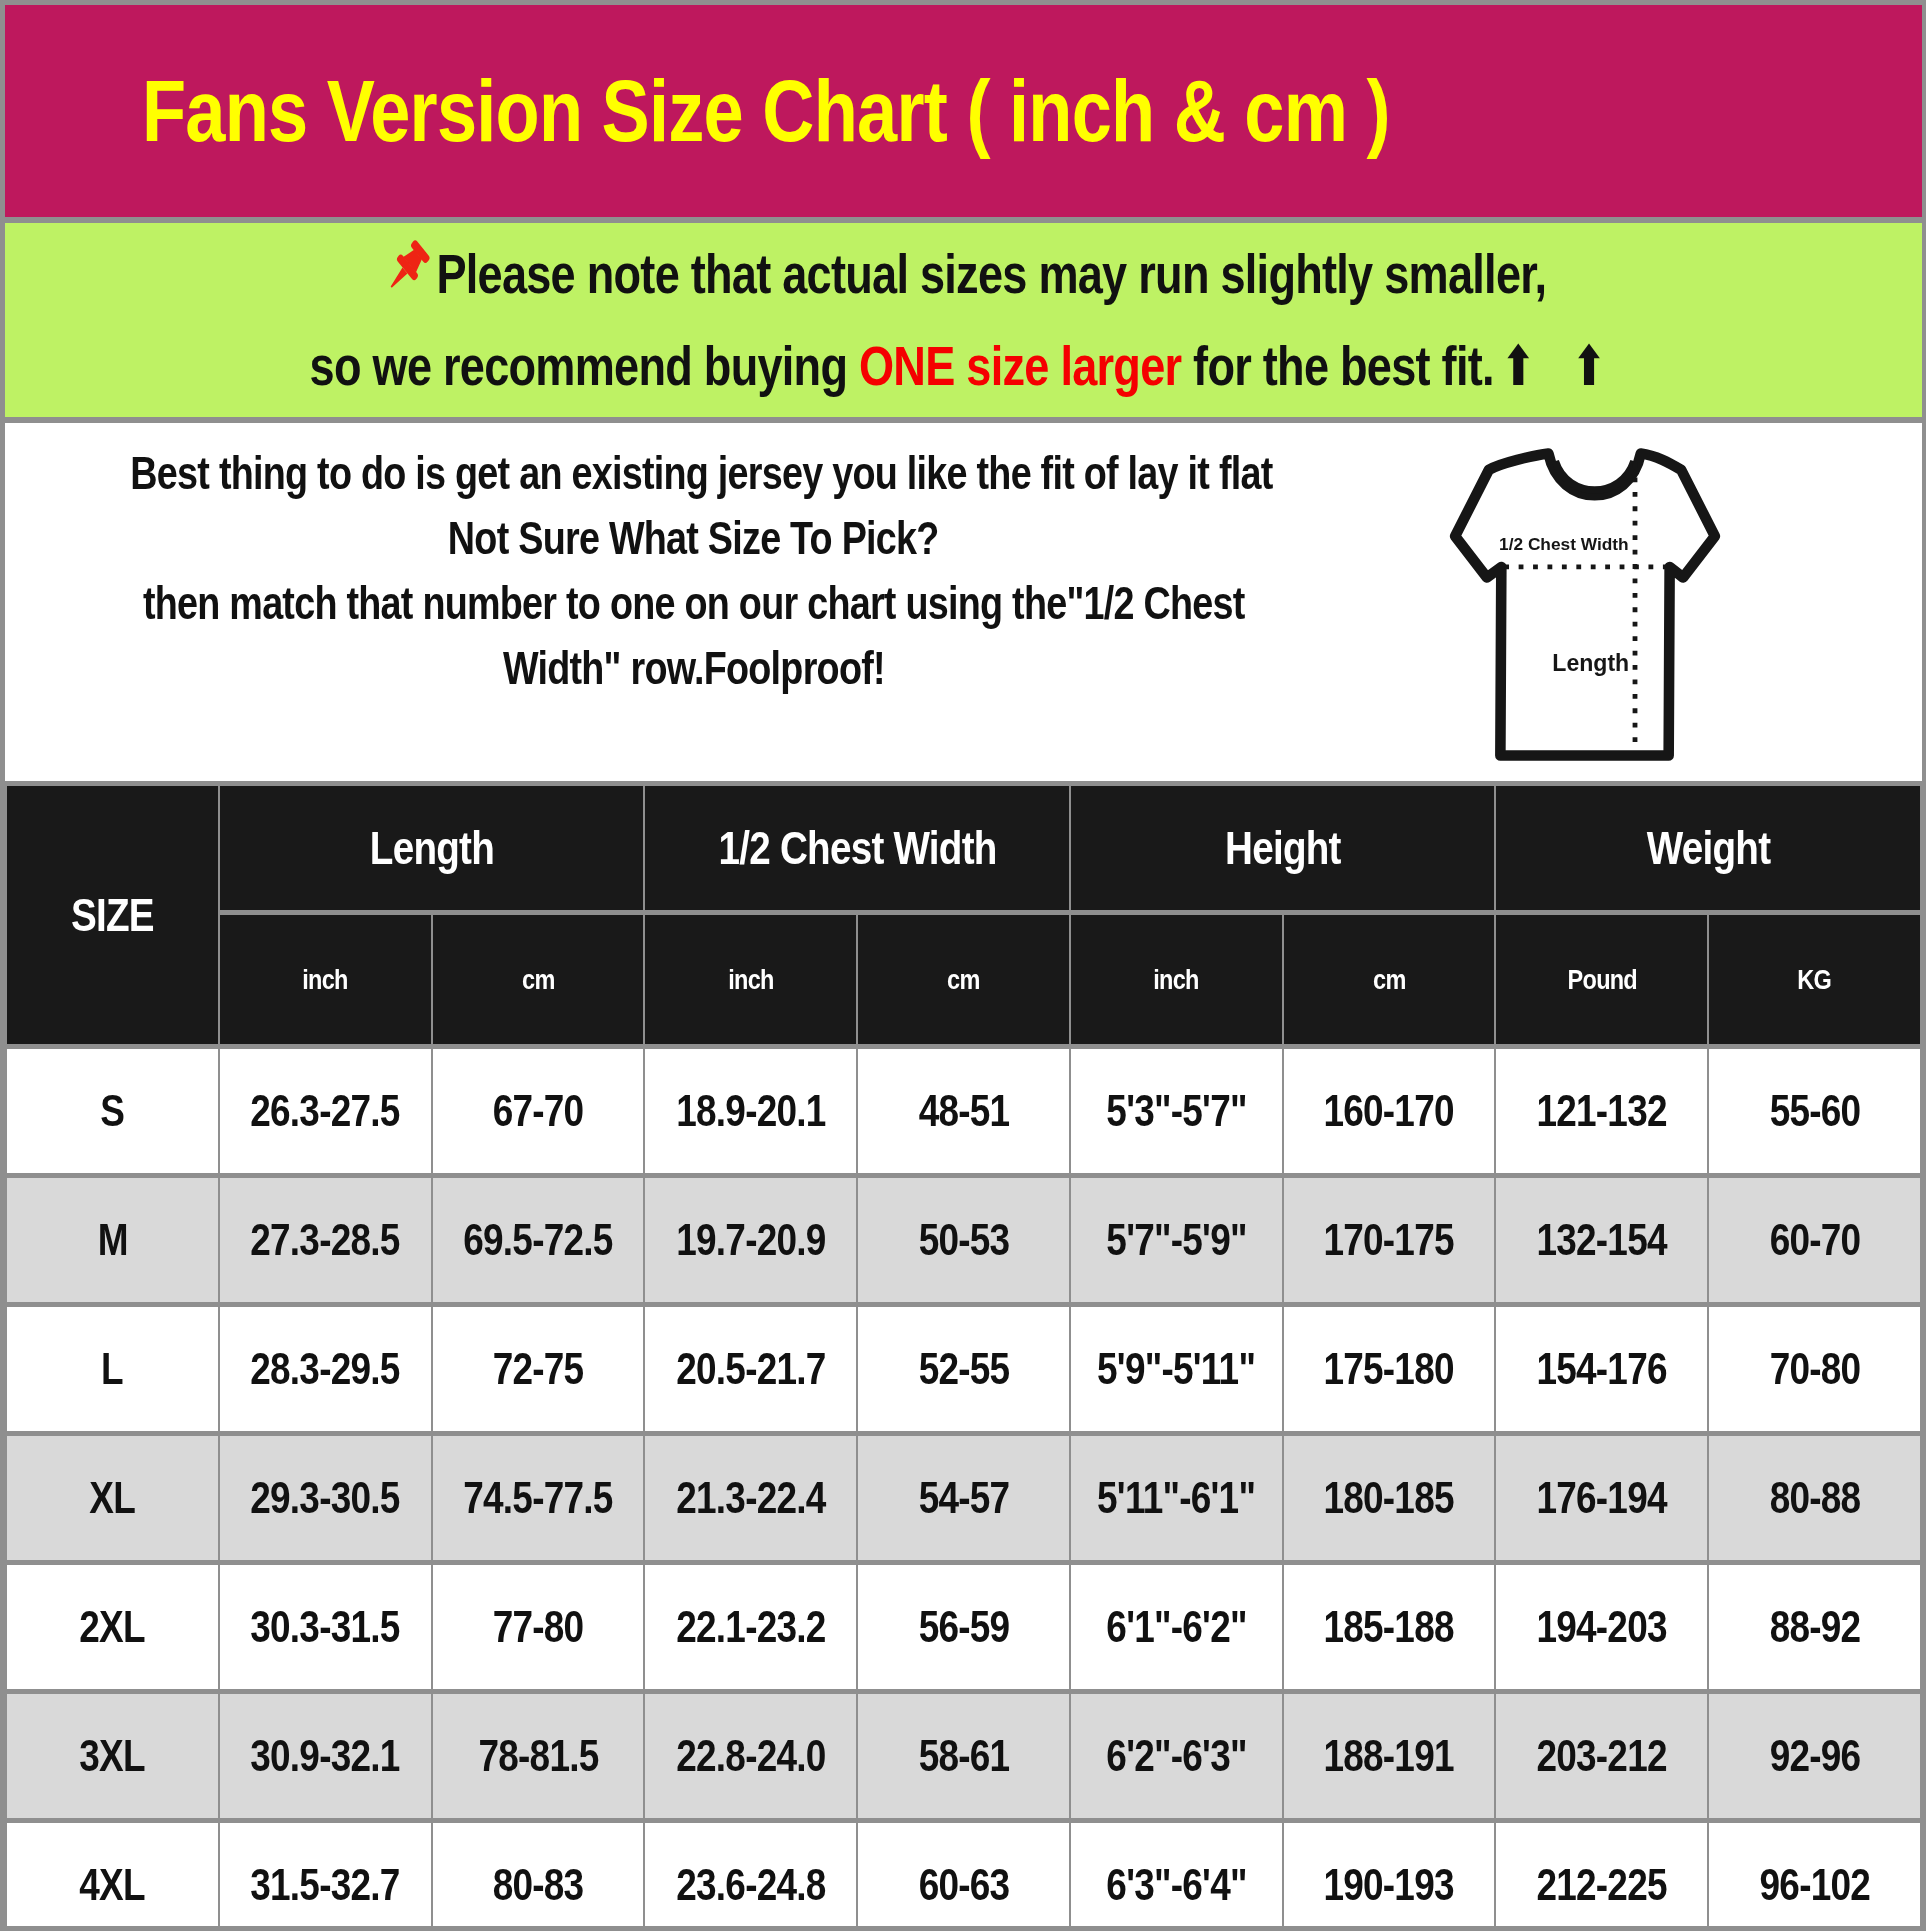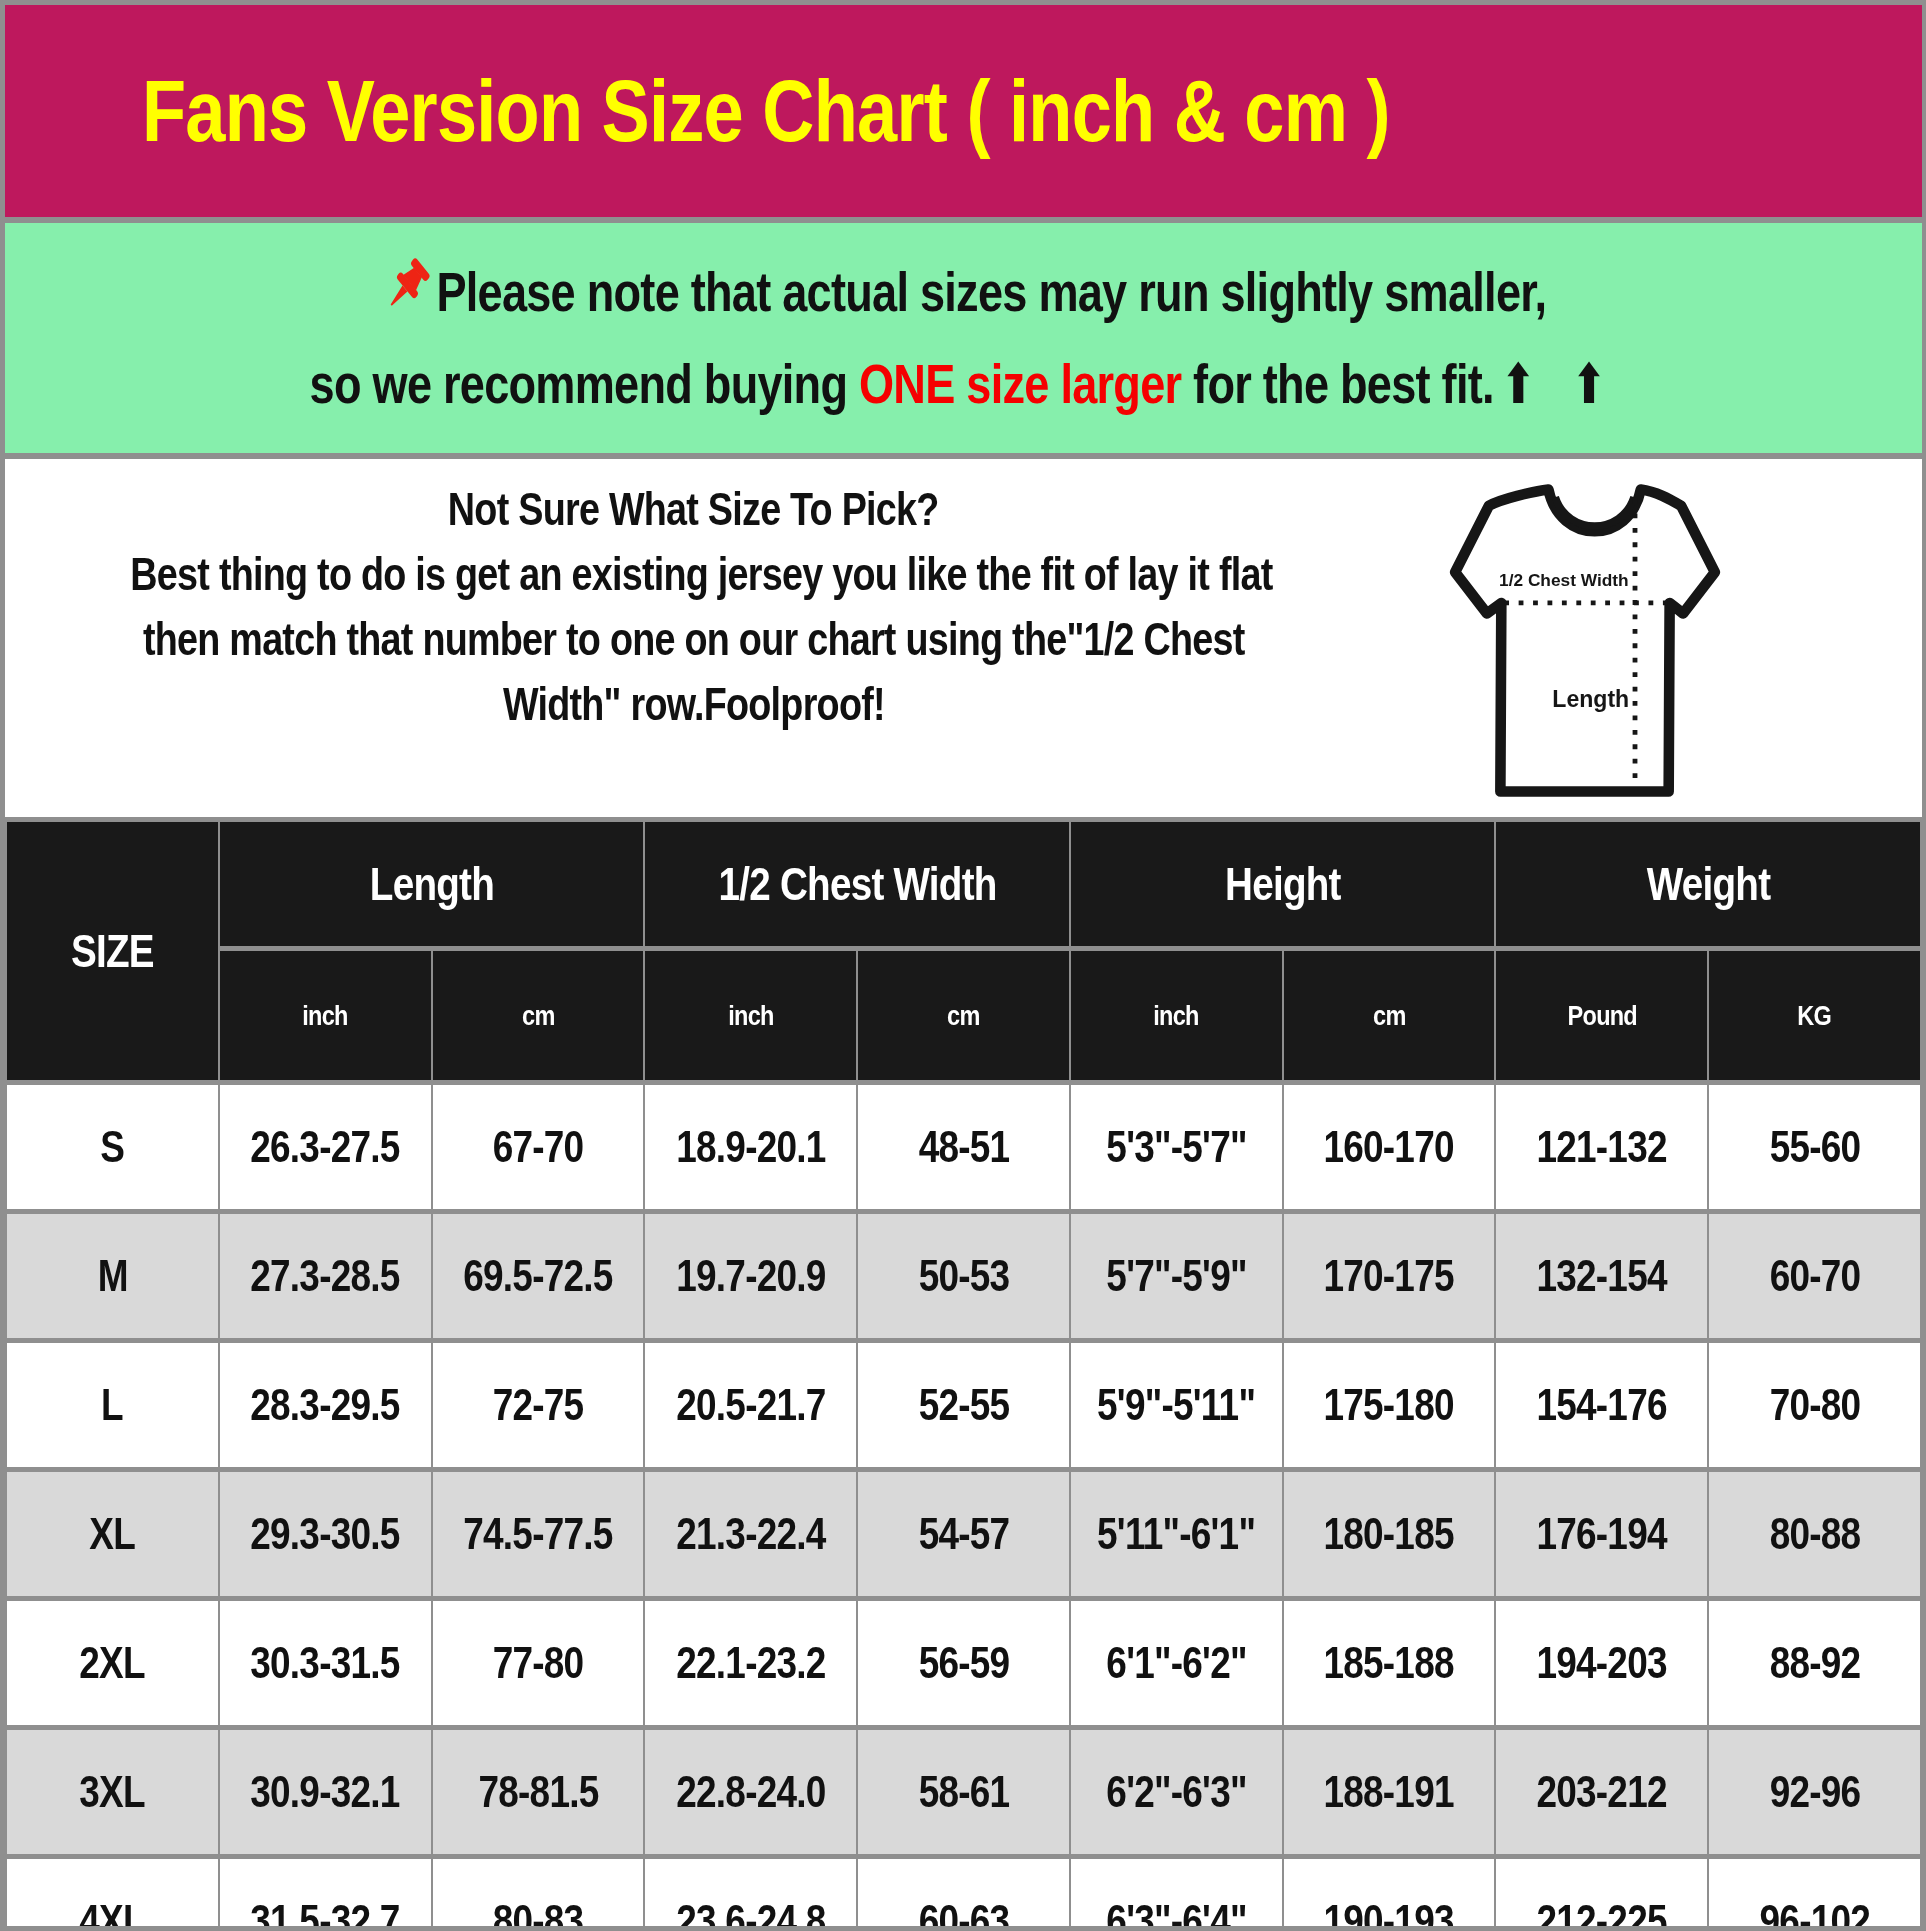--- a/index.html
+++ b/index.html
@@ -28,22 +28,22 @@
     display:flex; align-items:center; justify-content:flex-start;
   }
   .titlebar .title {
     color:#ffff00;
     font-size:88px;
     letter-spacing:-0.9px;
   }
 
   
   .notebar {
-    height:236px;
-    background:#86efac;
+    height:200px;
+    background:#bef264;
     border-bottom:6.4px solid #8f8f8f;
     display:flex; flex-direction:column; align-items:center; justify-content:center;
     gap:13px;
     text-align:center;
   }
   .note-line { font-size:55px; letter-spacing:-0.9px; line-height:79px; }
   .note-line .pin {
     width:64px; height:72px;
     vertical-align:-13px;
     margin-right:3.7px;
@@ -119,22 +119,22 @@
         </svg><span>Please note that actual sizes may run slightly smaller,</span>
       </span>
     </div>
     <div class="note-line">
       <span class="cx"><span>so we recommend buying </span><span class="hl-red">ONE size larger</span><span> for the best fit.</span><span class="arrows">⬆ ⬆</span></span>
     </div>
   </div>
 
   <div class="instructions">
     <div class="inst-text">
+      <div><span class="cx">Best thing to do is get an existing jersey you like the fit of lay it flat</span></div>
       <div><span class="cx">Not Sure What Size To Pick?</span></div>
-      <div><span class="cx">Best thing to do is get an existing jersey you like the fit of lay it flat</span></div>
       <div><span class="cx">then match that number to one on our chart using the"1/2 Chest</span></div>
       <div><span class="cx">Width" row.Foolproof!</span></div>
     </div>
 
     <div class="shirt-wrap">
       <svg viewBox="0 0 300 340" width="294" height="327" aria-hidden="true">
 
         <path d="M112,14
                  C 96,16 62,24 50,31
                  L 15,100 L 48,143 L 63,132

